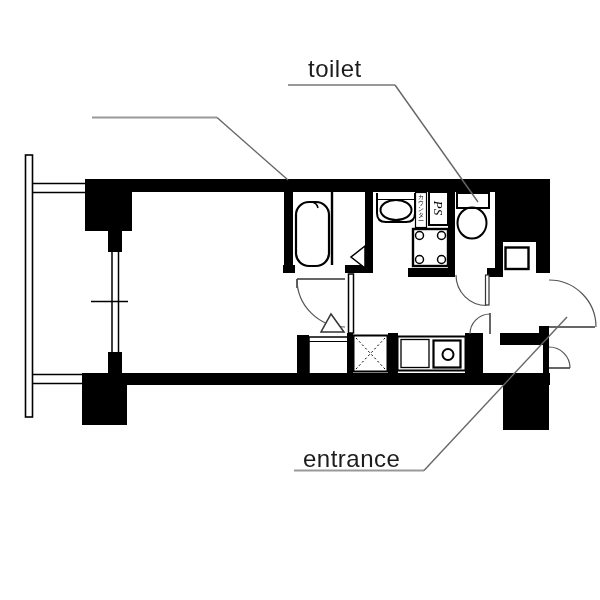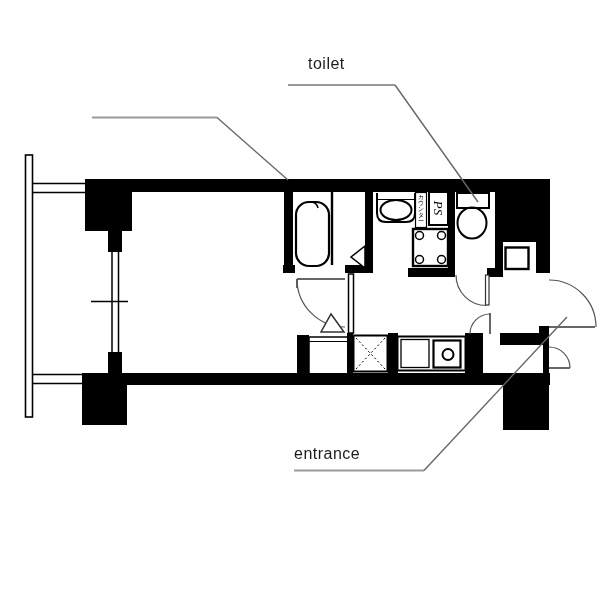--- a/index.html
+++ b/index.html
@@ -1,19 +1,19 @@
 <!DOCTYPE html>
 <html><head>
 <meta charset="utf-8">
 <style>
   html,body{margin:0;padding:0;background:#fff;}
   #canvas{position:relative;width:600px;height:600px;background:#ffffff;overflow:hidden;
           font-family:"Liberation Sans",sans-serif;}
   #plan-svg{position:absolute;left:0;top:0;}
-  .label{position:absolute;font-size:16px;color:#1c1c1c;letter-spacing:.5px;white-space:nowrap;}
+  .label{position:absolute;font-size:24px;color:#1c1c1c;letter-spacing:.5px;white-space:nowrap;}
 </style>
 </head>
 <body>
 
 <div id="canvas">
 
 <svg id="plan-svg" width="600" height="600" viewBox="0 0 600 600">
 
   <g stroke="#000" fill="#fff">
     <rect x="25.5" y="155" width="7" height="262" stroke-width="1.6"></rect>
@@ -136,15 +136,15 @@
       <line x1="395" y1="85" x2="478" y2="202" stroke="#666" stroke-width="1.4"></line>
     </g>
     <g>
       <line x1="294" y1="470.5" x2="424" y2="470.5" stroke="#999" stroke-width="2"></line>
       <line x1="424" y1="470.5" x2="567" y2="317" stroke="#666" stroke-width="1.4"></line>
     </g>
   </g>
 </svg>
 
   <div class="label" style="left:308px;top:55px;">toilet</div>
-  <div class="label" style="left:294px;top:445px;">entrance</div>
+  <div class="label" style="left:303px;top:445px;">entrance</div>
 
 </div>
 
 </body></html>

